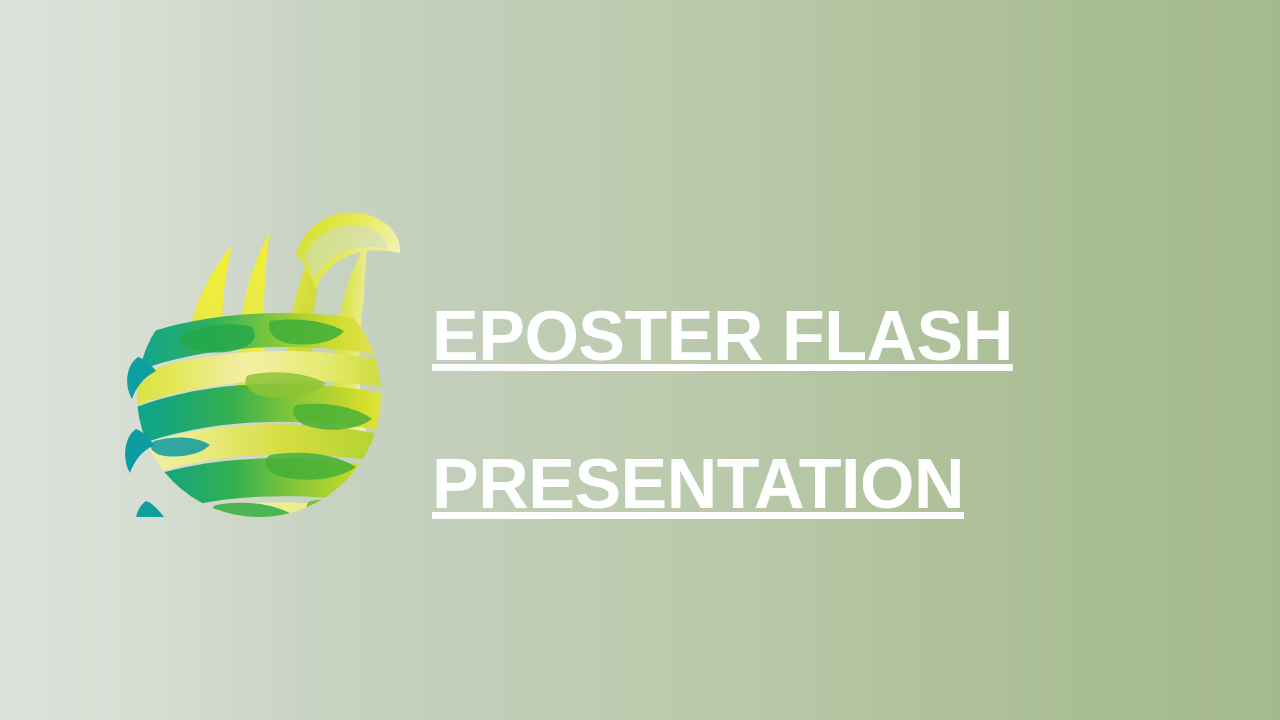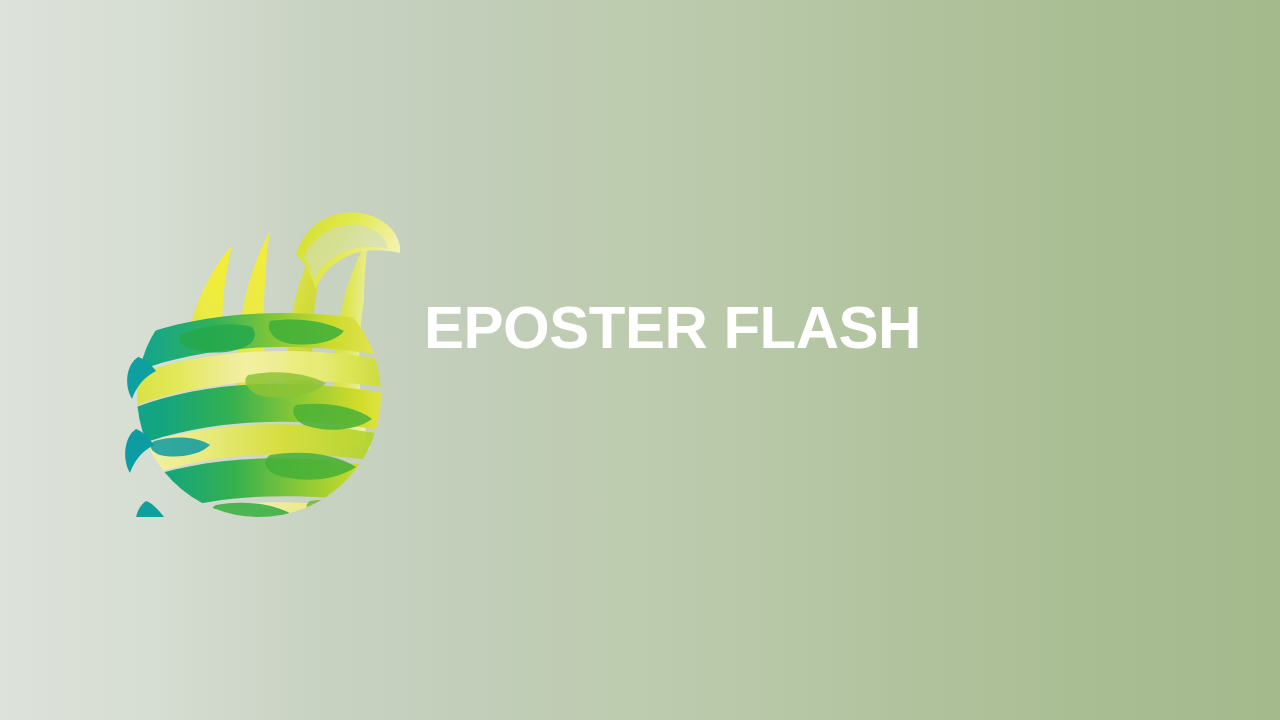--- a/index.html
+++ b/index.html
@@ -50,26 +50,27 @@
   
   #title-block {
     position: absolute;
     left: 424px;
     top: 258px;
     width: 800px;
   }
   .title-line {
     font-family: "Liberation Sans", sans-serif;
     font-weight: bold;
-    font-size: 60px;
+    font-size: 70px;
     line-height: 140px;
     letter-spacing: -0.5px;
     color: #ffffff;
     white-space: nowrap;
-    margin: 0;
+    margin: 8px;
+    text-decoration: underline;
   }
 </style>
 </head>
 <body>
 
 <div id="slide">
 
   <div id="logo-wrap">
     <svg viewBox="0 0 280 312" xmlns="http://www.w3.org/2000/svg">
       <defs>
@@ -195,15 +196,16 @@
         <path d="M18 152 C 6 160, 4 180, 12 194 C 16 182, 24 172, 36 166 C 30 158, 24 154, 18 152 Z" fill="#0e9fa0"></path>
         <path d="M16 224 C 4 232, 2 254, 10 268 C 14 256, 22 246, 34 240 C 28 232, 22 226, 16 224 Z" fill="#0c9ca2"></path>
         <path d="M26 296 C 14 304, 12 326, 20 340 C 24 328, 32 318, 44 312 C 38 304, 32 298, 26 296 Z" fill="#0f9f9c"></path>
         <path d="M52 356 C 42 364, 40 382, 48 394 C 52 384, 60 376, 70 370 C 64 364, 58 358, 52 356 Z" fill="#15a48f"></path>
       </g>
     </svg>
   </div>
 
   <div id="title-block">
     <div class="title-line">EPOSTER FLASH</div>
+    <div class="title-line">PRESENTATION</div>
   </div>
 
 </div>
 
 </body></html>

